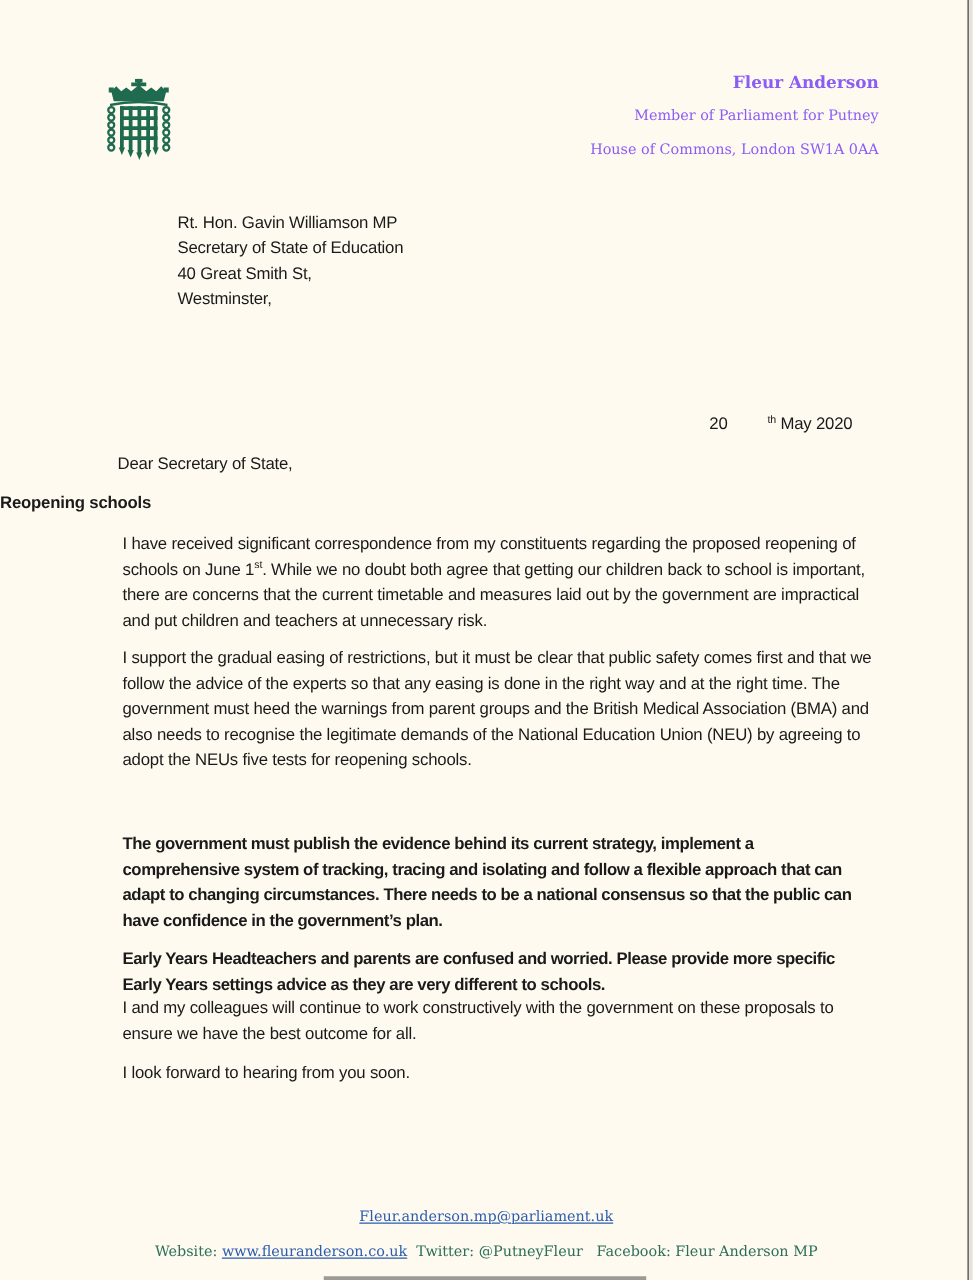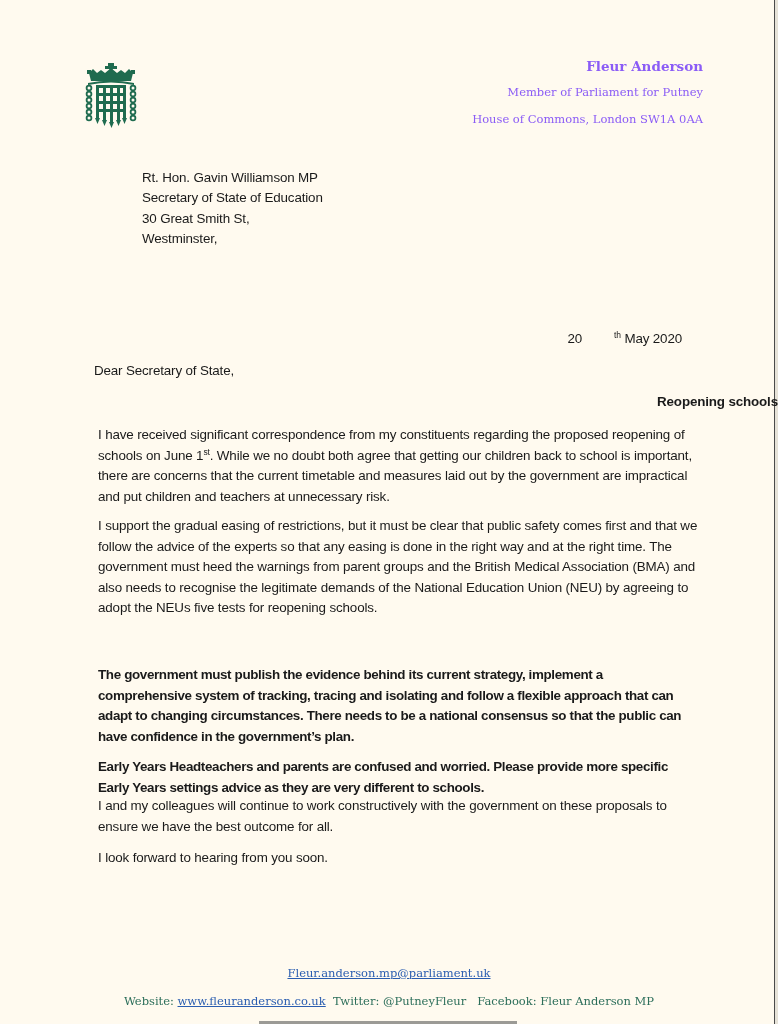--- a/index.html
+++ b/index.html
@@ -25,21 +25,21 @@
     .lh-name { font-size: 13.5px; font-weight: bold; line-height: 20px; margin-bottom: 8px; }
     .lh-line { font-size: 11.5px; line-height: 16px; margin-bottom: 11px; }
     .body-text {
       font-family: "Liberation Sans", sans-serif; color: #1a1a1a;
       font-size: 13.4px; letter-spacing: -0.15px;
     }
     .addr { position: absolute; left: 94px; top: 168px; line-height: 20.3px; margin-left: 48px; }
     .date { position: absolute; right: 96px; top: 331px; }
     .date sup { font-size: 8.5px; line-height: 0; padding-left: 32px; }
     .greeting { position: absolute; left: 94px; top: 363px; }
-    .subject { position: absolute; left: 0; width: 778px; top: 394px; text-align: right; font-weight: bold; }
+    .subject { position: absolute; left: 0; width: 778px; top: 394px; text-align: left; font-weight: bold; }
     .para { position: absolute; left: 98px; width: 600px; line-height: 20.6px; }
     .para sup { font-size: 8.5px; line-height: 0; }
     .bold { font-weight: bold; letter-spacing: -0.35px; margin-top: 14px; }
     .footer {
       position: absolute; left: 0; width: 778px; text-align: center;
       font-family: "DejaVu Serif", serif; font-size: 11.5px; color: #2c6e5a;
     }
     .footer a { color: #2a5db0; text-decoration: underline; }
     .f1 { top: 966px; }
     .f2 { top: 994px; }
@@ -94,21 +94,21 @@
 
 <div class="letterhead">
   <div class="lh-name">Fleur Anderson</div>
   <div class="lh-line">Member of Parliament for Putney</div>
   <div class="lh-line">House of Commons, London SW1A 0AA</div>
 </div>
 
 <div class="addr body-text">
   <div>Rt. Hon. Gavin Williamson MP</div>
   <div>Secretary of State of Education</div>
-  <div>30 Great Smith St,</div>
+  <div>40 Great Smith St,</div>
   <div>Westminster,</div>
 </div>
 
 <div class="date body-text"><span>20</span><sup>th</sup><span> May 2020</span></div>
 
 <div class="greeting body-text">Dear Secretary of State,</div>
 
 <div class="subject body-text">Reopening schools</div>
 
 <div class="para body-text" style="top:425px"><span>I have received significant correspondence from my constituents regarding the proposed reopening of schools on June 1</span><sup>st</sup><span>. While we no doubt both agree that getting our children back to school is important, there are concerns that the current timetable and measures laid out by the government are impractical and put children and teachers at unnecessary risk.</span></div>

